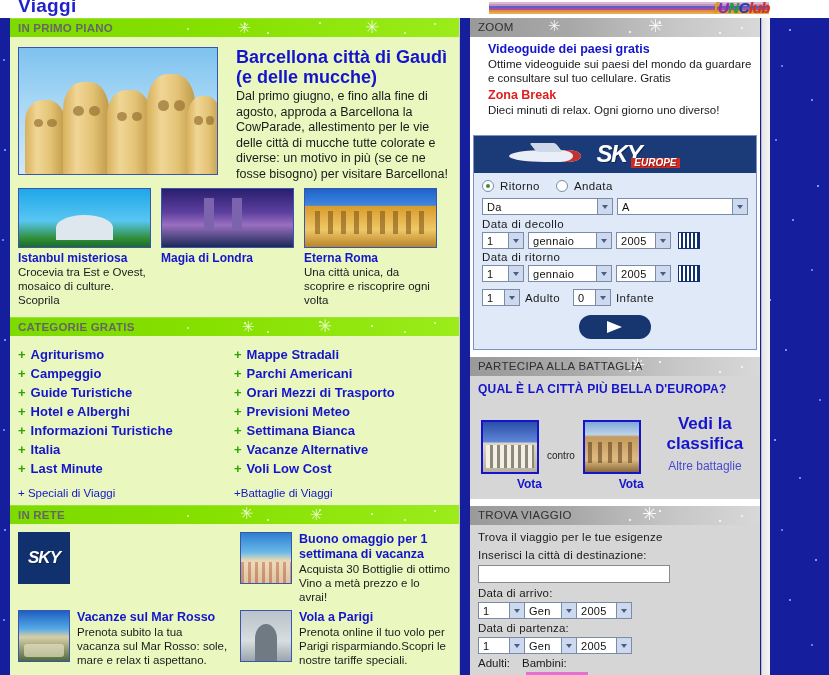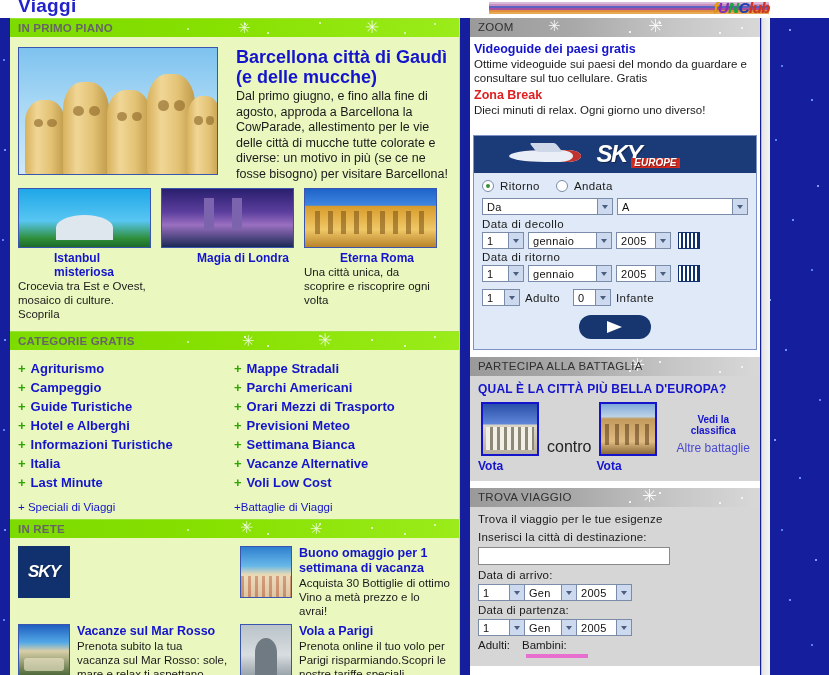--- a/index.html
+++ b/index.html
@@ -223,21 +223,21 @@
     background: linear-gradient(to bottom, #1e63c8 0%, #3f86e0 28%, #d89c2c 30%, #f0c868 70%, #b8842a 100%);
   }
   .t-rome::after {
     content: ""; position: absolute; left: 8%; top: 38%;
     width: 84%; height: 40%;
     background: repeating-linear-gradient(to right,
       rgba(120,80,20,.55) 0 5px, transparent 5px 13px);
   }
   .thumb-title {
     font-size: 12px; font-weight: bold; color: #1414cc;
-    margin-top: 3px; line-height: 14px; margin-left: 36px;
+    margin-top: 3px; line-height: 14px;
   }
   .thumb-body {
     font-size: 11.5px; color: #1a1a1a; line-height: 14px;
   }
 
   
   .cats { display: flex; padding: 9px 0 4px 8px; }
   .cat-col { width: 216px; }
   .cat-item {
     font-size: 13px; font-weight: bold; color: #1414cc;
@@ -290,21 +290,21 @@
     background:#6f7a82;
     border-radius: 50% 50% 0 0 / 40% 40% 0 0;
   }
   .rete-text { padding-left: 7px; }
   .rete-title {
     font-size: 12.5px; font-weight: bold; color: #1414cc; line-height: 15px;
   }
   .rete-body { font-size: 11.5px; color: #1a1a1a; line-height: 14px; }
 
   
-  .zoom-body { padding: 4px 8px 8px 4px; background: #fff; }
+  .zoom-body { padding: 4px 8px 8px 18px; background: #fff; }
   .zoom-link {
     font-size: 12.5px; font-weight: bold; color: #1414cc; line-height: 16px;
   }
   .zoom-link.red { color: #e02020; }
   .zoom-body p { margin: 0 0 2px 0; font-size: 11.5px; color:#1a1a1a; line-height: 14px; }
 
   
   .sky-widget {
     margin: 8px 3px 0 3px;
     border: 1px solid #7d93c8;
@@ -395,44 +395,44 @@
     border-left: 15px solid #fff;
   }
 
   
   .batt-body { background: #d6d6d6; padding: 6px 8px 8px 8px; }
   .batt-q {
     font-size: 12px; font-weight: bold; color: #1414cc; letter-spacing: .2px;
     margin-bottom: 6px;
   }
   .batt-row { display: flex; align-items: flex-start; }
-  .batt-cell { text-align: left; width: 64px; }
+  .batt-cell { text-align: right; width: 64px; margin-top: 18px; }
   .batt-img {
     width: 58px; height: 54px; border: 2px solid #1414cc; margin: 0 auto;
     position: relative; overflow: hidden;
   }
   .bi-parthenon { background: linear-gradient(to bottom, #2a4fa8 0%, #5f86d8 40%, #dcd6c4 42%, #b8b0a0 100%); }
   .bi-parthenon::after {
     content:""; position:absolute; left:6%; top:46%; width:88%; height:46%;
     background: repeating-linear-gradient(to right, #f2efe6 0 4px, #8e8878 4px 7px);
   }
   .bi-colosseum { background: linear-gradient(to bottom, #7fa8d8 0%, #bcd2e8 25%, #c39a5e 30%, #e0bb81 75%, #8a6a3a 100%); }
   .bi-colosseum::after {
     content:""; position:absolute; left:6%; top:40%; width:88%; height:42%;
     background: repeating-linear-gradient(to right, rgba(90,60,25,.55) 0 4px, transparent 4px 10px);
   }
   .batt-vote {
     font-size: 12px; font-weight: bold; color: #1414cc; margin-top: 3px;
   }
   .batt-vs {
-    font-size: 16px; color: #222; padding: 0 5px; align-self: center;
+    font-size: 10px; color: #222; padding: 0 5px; align-self: center;
     margin-top: 18px;
   }
   .batt-links { margin-left: 14px; margin-top: 12px; text-align: center; flex: 1; }
-  .batt-links .l1 { font-size: 10px; font-weight: bold; color: #1414cc; display:block; }
+  .batt-links .l1 { font-size: 17px; font-weight: bold; color: #1414cc; display:block; }
   .batt-links .l2 { font-size: 12px; color: #4a4ad0; display:block; margin-top: 5px; }
 
   
   .trova-body { background: #d6d6d6; padding: 6px 8px 8px 8px; }
   .trova-intro { font-size: 11.5px; color: #1a1a1a; margin-bottom: 6px; letter-spacing:.2px; }
   .trova-lbl { font-size: 11.5px; color: #1a1a1a; margin-bottom: 3px; letter-spacing:.2px; }
   .trova-input {
     width: 192px; height: 18px; border: 1px solid #8a8a8a; background: #fff;
     font-size: 11.5px; font-family: "Liberation Sans", sans-serif;
     padding: 0 3px; margin-bottom: 4px;

